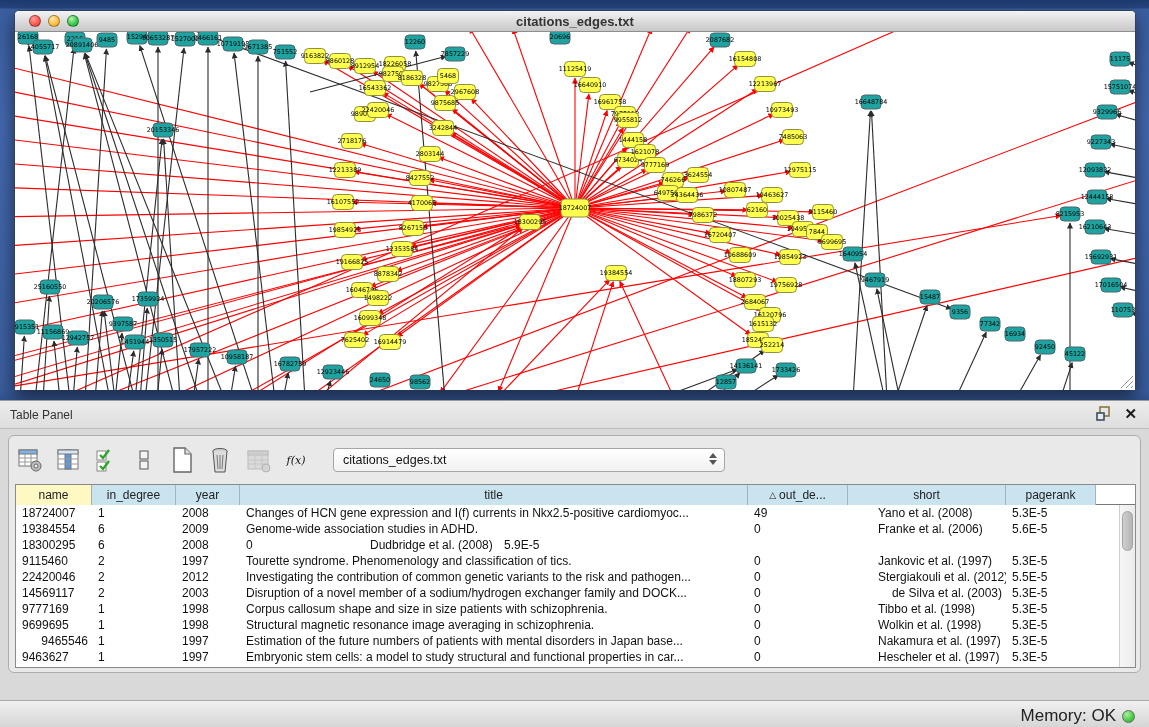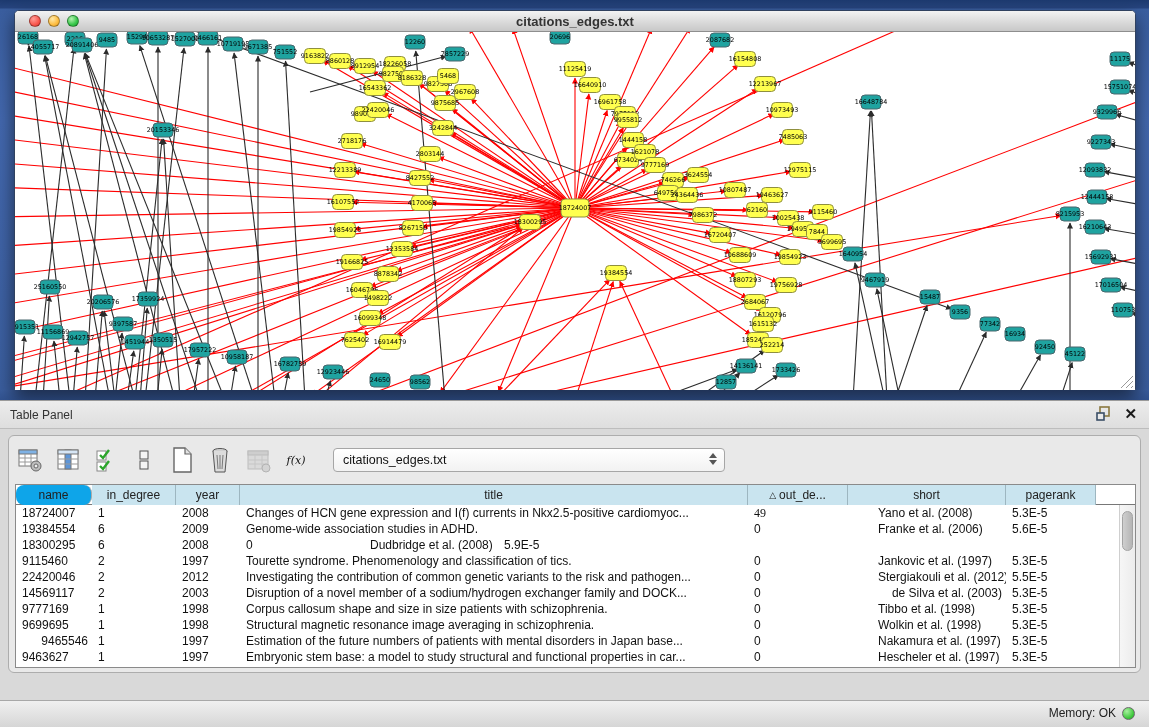--- a/index.html
+++ b/index.html
@@ -39,41 +39,41 @@
     border:1px solid #a6a6a6; border-radius:4px; box-shadow:inset 0 1px 1px rgba(255,255,255,.8); }
   .combo .combo-text { position:absolute; left:9px; top:4px; font-size:12.5px; color:#111; }
   .combo .combo-arrows { position:absolute; right:7px; top:4px; display:flex; flex-direction:column; gap:2px; }
   .combo .up { width:0; height:0; border-left:4px solid transparent; border-right:4px solid transparent; border-bottom:5px solid #555; }
   .combo .down { width:0; height:0; border-left:4px solid transparent; border-right:4px solid transparent; border-top:5px solid #555; }
 
   .tbl { position:absolute; left:6px; top:48px; width:1121px; height:184px; background:#fff; border:1px solid #8a8a8a; }
   .tbl-head { display:flex; height:20px; border-bottom:1px solid #777; background:#fff; }
   .th { flex:none; height:20px; font-size:12px; color:#222; display:flex; align-items:center; justify-content:center;
     background:#c9e4ef; border-right:1px solid #9db6c0; overflow:hidden; white-space:nowrap; }
-  .th.gray { background:#0ea5e9; border-right:1px solid #aaa;border-radius:8px; }
+  .th.gray { background:#fef9c3; border-right:1px solid #aaa; }
   .th .sortg { font-size:9px; margin-right:3px; color:#222; }
   .tbl-body { position:absolute; left:0; top:20px; right:16px; bottom:0; overflow:hidden; }
   .trow { display:flex; height:16px; }
   .td { flex:none; font-size:12px; color:#111; padding:1px 4px 0 6px; white-space:nowrap; overflow:hidden; }
   .vscroll { position:absolute; right:0; top:20px; width:16px; bottom:0; background:linear-gradient(90deg,#f6f6f6,#ececec); border-left:1px solid #cfcfcf; }
   .vthumb { position:absolute; left:2px; top:6px; width:11px; height:40px; border-radius:6px;
     background:linear-gradient(90deg,#cfcfcf,#b5b5b5); border:1px solid #a3a3a3; }
 
   .tab-row { position:absolute; left:0; right:0; top:274px; display:flex; justify-content:center; }
   .seg { display:flex; border:1px solid #8f8f8f; border-radius:5px; overflow:hidden; box-shadow:0 1px 0 rgba(255,255,255,.7); }
   .seg-btn { height:21px; padding:0 16px; font-size:12.5px; display:flex; align-items:center; background:linear-gradient(180deg,#ffffff,#ededed);
     color:#222; border-right:1px solid #9a9a9a; }
   .seg-btn:last-child { border-right:none; }
   .seg-btn.active { background:linear-gradient(180deg,#909090,#6e6e6e); color:#f5f5f5; }
 
   
   .status-bar { position:absolute; left:0; top:700px; width:1149px; height:27px;
     background:linear-gradient(180deg,#f0f0f0,#d6d6d6); border-top:1px solid #a8a8a8; }
   .mem { position:absolute; right:14px; top:5px; display:flex; align-items:center; gap:6px; }
-  .mem-label { font-size:12px; color:#222; }
+  .mem-label { font-size:17px; color:#222; }
   .mem-dot { width:13px; height:13px; border-radius:50%; background:radial-gradient(circle at 35% 30%, #a9f0a0, #3fc83c 65%, #23a02a); border:1px solid #6a6a6a; }
 </style>
 </head>
 <body>
 
 <div class="desktop">
 
   <div class="net-window">
     <div class="titlebar">
       <div class="lights">
@@ -867,21 +867,21 @@
             <div class="th" style="width: 90px;">
               <span>pagerank</span>
             </div>
           </div>
         <div class="tbl-body" id="tbl-body">
             <div class="trow">
               <div class="td" style="width: 76px; text-align: left;">18724007</div>
               <div class="td" style="width: 84px; text-align: left;">1</div>
               <div class="td" style="width: 64px; text-align: left;">2008</div>
               <div class="td" style="width: 508px; text-align: left;">Changes of HCN gene expression and I(f) currents in Nkx2.5-positive cardiomyoc...</div>
-              <div class="td" style="width: 100px; text-align: left; font-family: Liberation Serif, serif;">49</div>
+              <div class="td" style="width: 100px; text-align: left;">49</div>
               <div class="td" style="width: 158px; text-align: left; padding-left: 30px;">Yano et al. (2008)</div>
               <div class="td" style="width: 90px; text-align: left;">5.3E-5</div>
             </div>
             <div class="trow">
               <div class="td" style="width: 76px; text-align: left;">19384554</div>
               <div class="td" style="width: 84px; text-align: left;">6</div>
               <div class="td" style="width: 64px; text-align: left;">2009</div>
               <div class="td" style="width: 508px; text-align: left;">Genome-wide association studies in ADHD.</div>
               <div class="td" style="width: 100px; text-align: left;">0</div>
               <div class="td" style="width: 158px; text-align: left; padding-left: 30px;">Franke et al. (2006)</div>
@@ -946,21 +946,21 @@
               <div class="td" style="width: 64px; text-align: left;">1997</div>
               <div class="td" style="width: 508px; text-align: left;">Estimation of the future numbers of patients with mental disorders in Japan base...</div>
               <div class="td" style="width: 100px; text-align: left;">0</div>
               <div class="td" style="width: 158px; text-align: left; padding-left: 30px;">Nakamura et al. (1997)</div>
               <div class="td" style="width: 90px; text-align: left;">5.3E-5</div>
             </div>
             <div class="trow">
               <div class="td" style="width: 76px; text-align: left;">9463627</div>
               <div class="td" style="width: 84px; text-align: left;">1</div>
               <div class="td" style="width: 64px; text-align: left;">1997</div>
-              <div class="td" style="width: 508px; text-align: left;">Embryonic stem base: a model to study structural and functional properties in car...</div>
+              <div class="td" style="width: 508px; text-align: left;">Embryonic stem cells: a model to study structural and functional properties in car...</div>
               <div class="td" style="width: 100px; text-align: left;">0</div>
               <div class="td" style="width: 158px; text-align: left; padding-left: 30px;">Hescheler et al. (1997)</div>
               <div class="td" style="width: 90px; text-align: left;">5.3E-5</div>
             </div>
           </div>
         <div class="vscroll">
           <div class="vthumb"></div>
         </div>
       </div>
 

